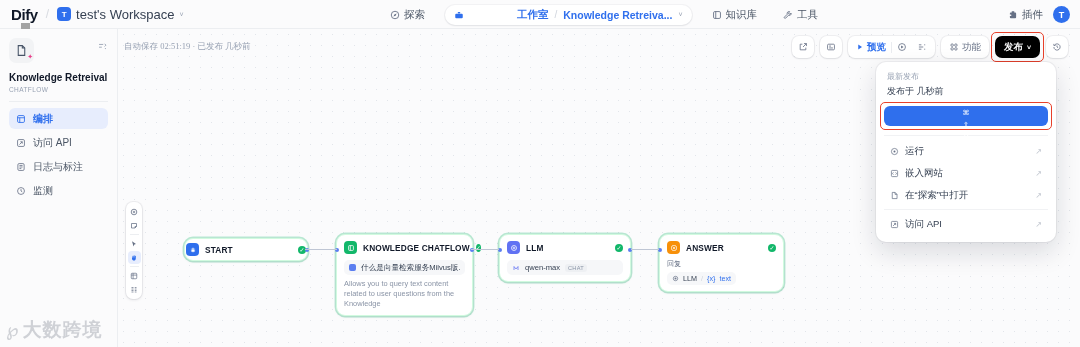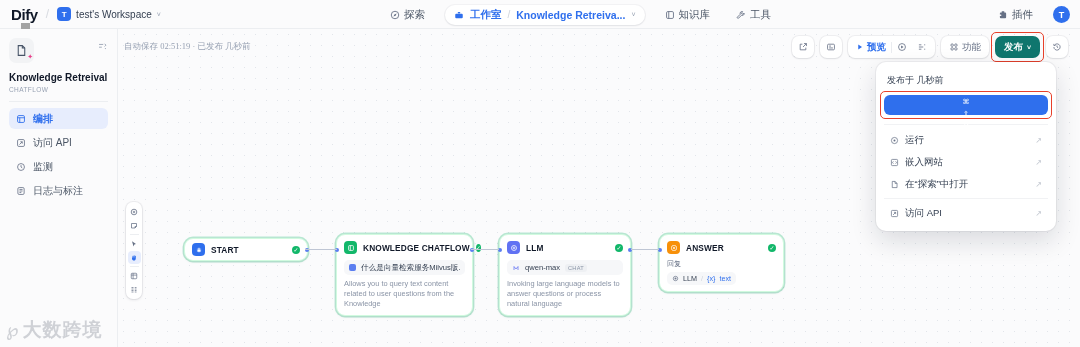--- a/index.html
+++ b/index.html
@@ -17,35 +17,35 @@
     background:#fbfbfc; border-bottom:1px solid #eceef1;
     display:flex; align-items:center; z-index:40;
   }
   .hdr-left { display:flex; align-items:center; gap:6px; padding-left:11px; }
   .logo { font-size:15px; font-weight:700; letter-spacing:-0.4px; color:#101828; position:relative; }
   .logo .u { border-bottom:6px solid #a3a3a3; }
   .hdr-sep { color:#d7dae0; font-size:12px; margin:0 2px; }
   .ws-chip { display:flex; align-items:center; gap:5px; }
   .ws-ic { width:14px; height:14px; border-radius:4px; background:#2f6fed; color:#fff;
            font-size:8px; font-weight:700; display:flex; align-items:center; justify-content:center; }
-  .ws-name { font-size:10px; color:#354052;text-align:right; }
+  .ws-name { font-size:13px; color:#354052;text-align:right; }
   .caret { font-size:7px; color:#98a2b3; }
 
   .hdr-center { position:absolute; left:384px; top:0; height:29px; display:flex; align-items:center; gap:14px; }
   .nav-item { display:flex; align-items:center; gap:4px; font-size:10.5px; color:#495464; padding:3px 6px; border-radius:8px; }
   .nav-pill {
     display:flex; align-items:center; gap:6px; background:#fff; border-radius:11px;
     padding:3px 9px; box-shadow:0 1px 2px rgba(16,24,40,.07), 0 0 0 1px rgba(16,24,40,.04);
   }
-  .nav-pill .wsname { color:#2f6fed; font-weight:600; font-size:10.5px; }
+  .nav-pill .wsname { color:#2f6fed; font-weight:600; font-size:10.5px;margin-left:47px; }
   .nav-pill .slash { color:#d0d5dd; font-size:10px; }
   .nav-pill .appname { color:#2f6fed; font-weight:700; font-size:10.5px; }
   .ic { display:inline-flex; align-items:center; justify-content:center; }
 
-  .hdr-right { position:absolute; right:10px; top:0; height:29px; display:flex; align-items:center; gap:20px; }
+  .hdr-right { position:absolute; right:10px; top:0; height:29px; display:flex; align-items:center; gap:10px; }
   .plug { display:flex; align-items:center; gap:4px; font-size:10.5px; color:#495464; }
   .avatar { width:17px; height:17px; border-radius:50%; background:#2f6fed; color:#fff; font-size:9px;
             font-weight:700; display:flex; align-items:center; justify-content:center; }
 
   
   .sidebar {
     position:absolute; top:29px; left:0; width:118px; height:318px;
     background:#fbfbfc; border-right:1px solid #eceef1; padding:9px 9px 0 9px; z-index:30;
   }
   .app-head { display:flex; align-items:flex-start; justify-content:space-between; }
@@ -83,21 +83,21 @@
   }
   .tb-group {
     height:22px; background:#fff; border-radius:7px; display:flex; align-items:center; gap:0;
     box-shadow:0 1px 2px rgba(16,24,40,.08), 0 0 0 1px rgba(16,24,40,.05); padding:0 3px;
   }
   .tb-group .seg { display:flex; align-items:center; gap:3px; padding:0 5px; height:18px; color:#667085; font-size:9.5px; }
   .tb-group .seg.primary { color:#2f6fed; font-weight:600; }
   .tb-group .vline { width:1px; height:11px; background:#eaecf0; }
   .publish-wrap { position:relative; }
   .publish-btn {
-    height:22px; background:#0f766e; color:#fff; border-radius:7px; display:flex; align-items:center;
+    height:22px; background:#000000; color:#fff; border-radius:7px; display:flex; align-items:center;
     gap:4px; padding:0 9px; font-size:9.5px; font-weight:600;
   }
   .annot-box { position:absolute; inset:-4px -4px -4px -4px; border:1.6px solid #e8402a; border-radius:5px; pointer-events:none; }
 
   
   .pub-panel {
     position:absolute; top:62px; right:24px; width:180px; background:#fff; border-radius:10px;
     box-shadow:0 10px 26px rgba(16,24,40,.14), 0 0 0 1px rgba(16,24,40,.05);
     padding:9px 8px 6px 8px; z-index:38;
   }
@@ -267,35 +267,35 @@
           <rect x="2.5" y="2.5" width="11" height="11" rx="2"></rect>
             <path d="M5.5 10.5 10 6M10 6H7M10 6v3"></path>
         </svg>
       </span>
       <span>访问 API</span>
     </div>
 
     <div class="side-item">
       <span class="ic">
         <svg width="10" height="10" viewBox="0 0 16 16" fill="none" stroke="#667085" stroke-width="1.3">
+          <rect x="3" y="2.5" width="10" height="11" rx="2"></rect>
+            <path d="M5.5 5.5h5M5.5 8h5M5.5 10.5h3"></path>
+        </svg>
+      </span>
+      <span>日志与标注</span>
+    </div>
+
+    <div class="side-item">
+      <span class="ic">
+        <svg width="10" height="10" viewBox="0 0 16 16" fill="none" stroke="#667085" stroke-width="1.3">
           <circle cx="8" cy="8" r="5.5"></circle>
             <path d="M8 5v3l2 1.4"></path>
         </svg>
       </span>
       <span>监测</span>
-    </div>
-
-    <div class="side-item">
-      <span class="ic">
-        <svg width="10" height="10" viewBox="0 0 16 16" fill="none" stroke="#667085" stroke-width="1.3">
-          <rect x="3" y="2.5" width="10" height="11" rx="2"></rect>
-            <path d="M5.5 5.5h5M5.5 8h5M5.5 10.5h3"></path>
-        </svg>
-      </span>
-      <span>日志与标注</span>
     </div>
   </div>
 
   <div class="canvas"></div>
 
   <div class="autosave">自动保存 02:51:19 · 已发布 几秒前</div>
 
   <div class="rail">
     <div class="rail-ic">
       <svg width="8" height="8" viewBox="0 0 16 16" fill="none" stroke="currentColor" stroke-width="1.6">
@@ -331,21 +331,21 @@
       <svg width="8" height="8" viewBox="0 0 16 16" fill="none" stroke="currentColor" stroke-width="1.4">
         <path d="M3 3h4M3 6h4M3 9h4M3 12h4M9.5 3h3.5M9.5 6h3.5M9.5 9h3.5M9.5 12h3.5"></path>
       </svg>
     </div>
   </div>
 
   <div class="edge" style="left:305px; top:249px; width:32px;"></div>
   <div class="edge" style="left:471px; top:249px; width:28px;"></div>
   <div class="edge" style="left:631px; top:249px; width:28px;"></div>
 
-  <div class="node" style="left:184px; top:238px; width:124px; height:23px; padding:0 7px; display:flex; align-items:center;">
+  <div class="node" style="left:184px; top:238px; width:124px; height:23px; padding:0 1px; display:flex; align-items:center;">
     <div class="node-head" style="width:100%;">
       <span class="node-ic" style="background:#2f6fed;">
         <svg width="8" height="8" viewBox="0 0 16 16" fill="#fff">
           <path d="M8 2.6 12.4 5v6L8 13.4 3.6 11V5z" opacity=".25"></path>
           <rect x="5" y="7" width="6" height="4.4" rx="1"></rect>
             <path d="M6.6 7V5.6a1.4 1.4 0 0 1 2.8 0V7h-1V5.6a.4.4 0 0 0-.8 0V7z"></path>
         </svg>
       </span>
       <span class="node-title">START</span>
       <span class="node-ok">✓</span>
@@ -386,21 +386,20 @@
     </div>
     <div class="node-chip">
       <span class="ic">
         <svg width="8" height="8" viewBox="0 0 16 16" fill="none" stroke="#6172f3" stroke-width="1.5">
           <path d="M4 12V5l4 5 4-5v7"></path>
         </svg>
       </span>
       <span>qwen-max</span>
       <span class="badge-chat">CHAT</span>
     </div>
-    <div class="node-desc">Invoking large language models to answer questions or process natural language</div>
     <span class="handle" style="left:-2px; top:15px;"></span>
     <span class="handle" style="right:-2px; top:15px;"></span>
   </div>
 
   <div class="node" style="left:659px; top:234px; width:125px;">
     <div class="node-head">
       <span class="node-ic" style="background:#f79009;">
         <svg width="8" height="8" viewBox="0 0 16 16" fill="none" stroke="#fff" stroke-width="1.5">
           <rect x="3.2" y="3.2" width="9.6" height="9.6" rx="3"></rect>
             <circle cx="8" cy="8" r="1.8" fill="#fff" stroke="none"></circle>
@@ -481,20 +480,21 @@
     <div class="tb-btn">
       <svg width="10" height="10" viewBox="0 0 16 16" fill="none" stroke="#667085" stroke-width="1.3">
         <path d="M3 8a5 5 0 1 0 1.6-3.7"></path>
           <path d="M3 3v2.6h2.6"></path>
           <path d="M8 5.6V8l1.8 1.1"></path>
       </svg>
     </div>
   </div>
 
   <div class="pub-panel">
+    <div class="pub-label">最新发布</div>
     <div class="pub-time">发布于 几秒前</div>
 
     <div class="pub-update-wrap">
       <div class="pub-update">
         <span>发布更新</span>
         <span class="kbd">⌘</span>
         <span class="kbd">⇧</span>
         <span class="kbd">P</span>
       </div>
       <div class="annot-box"></div>

